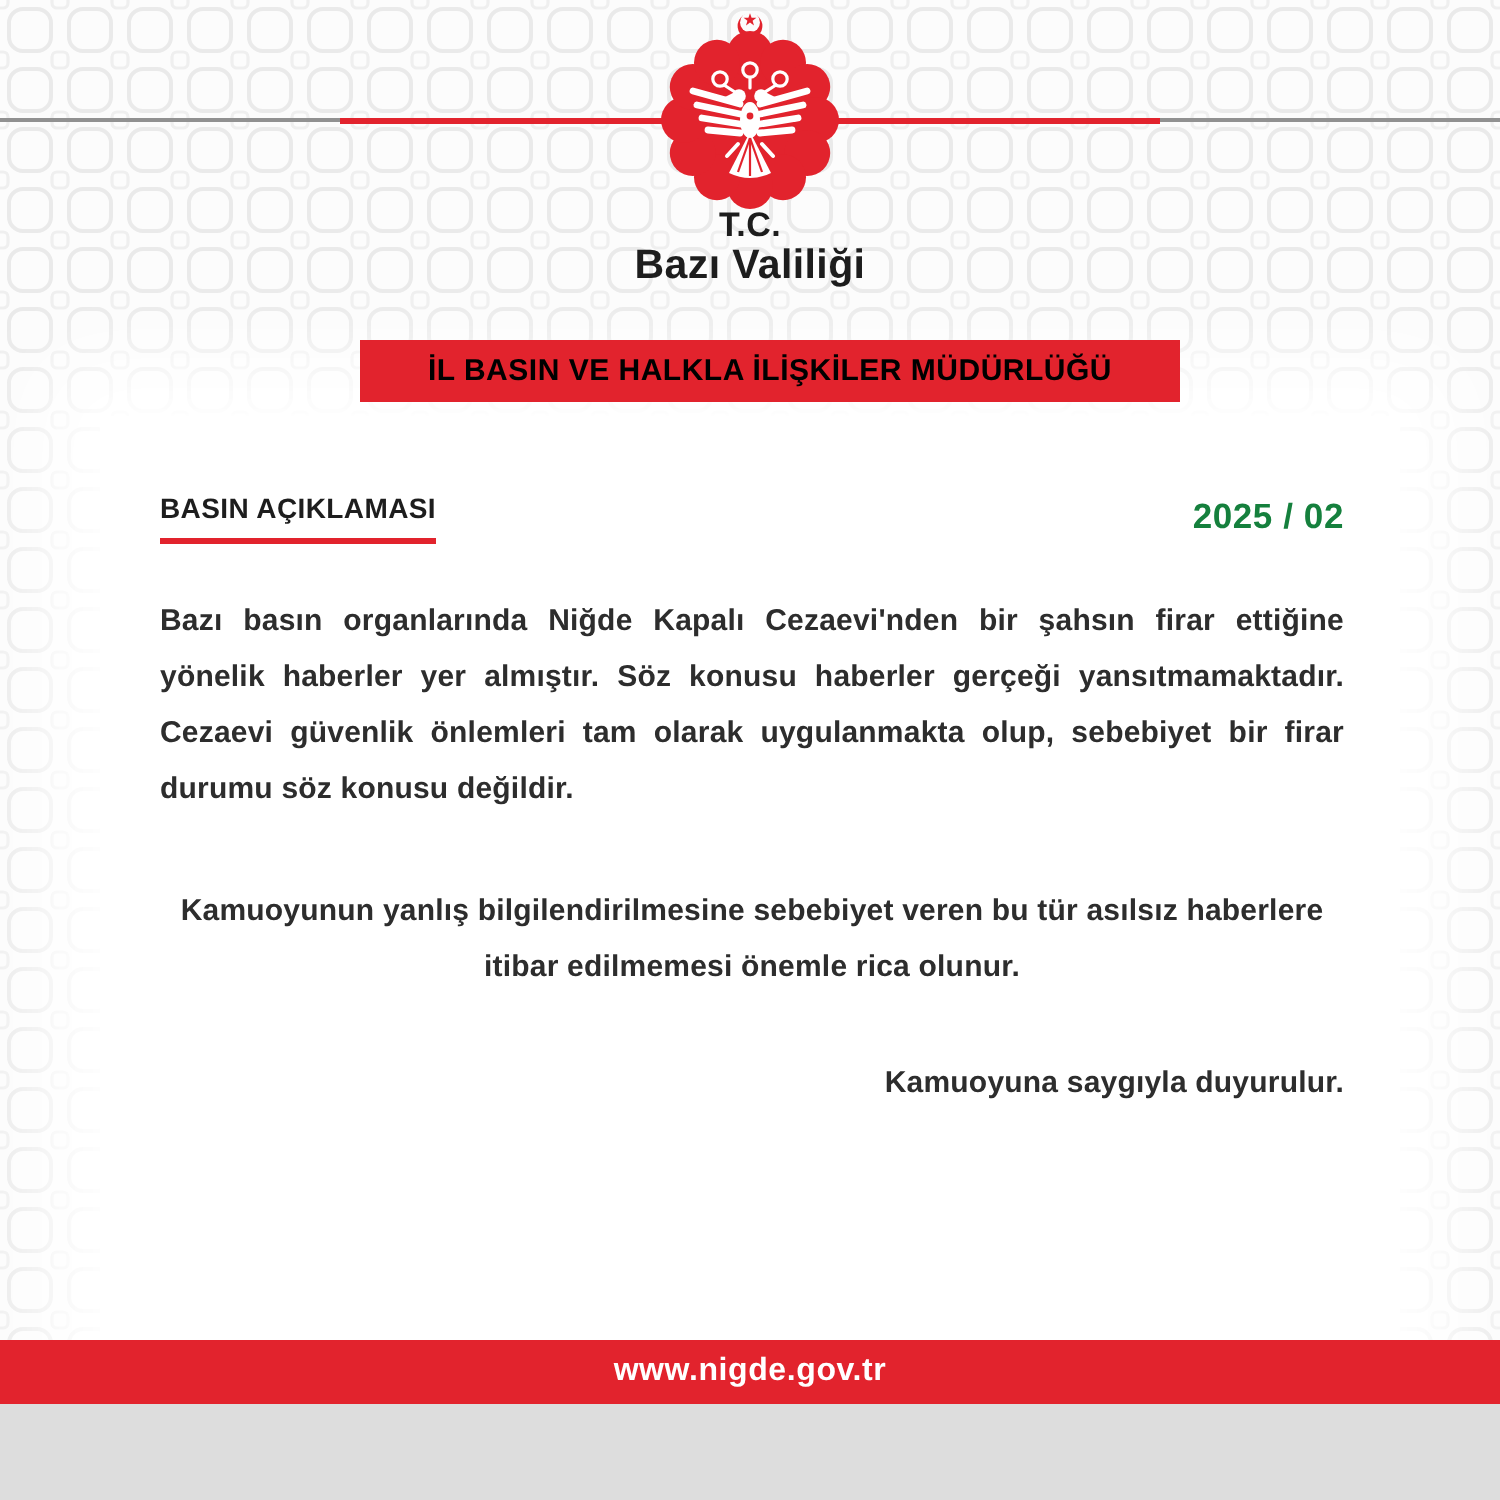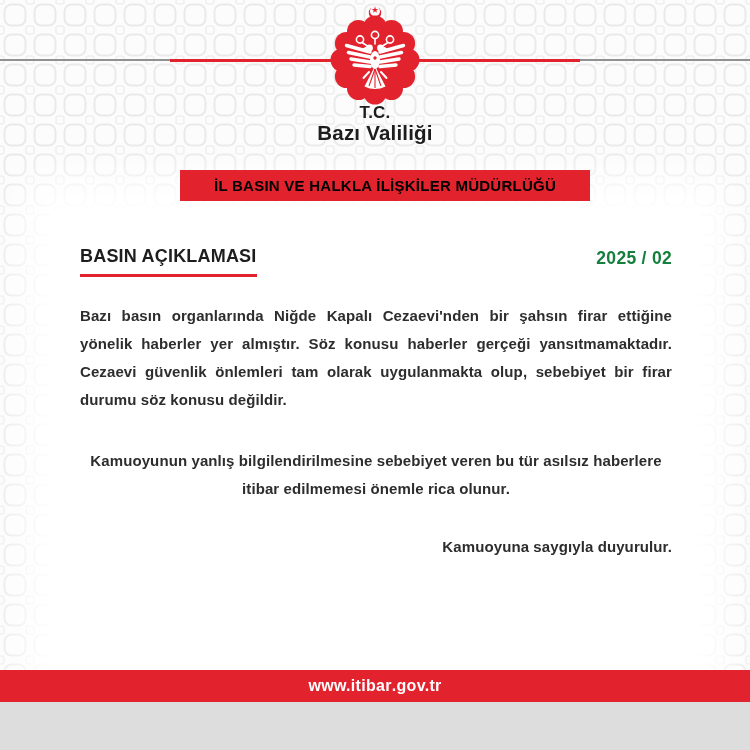--- a/index.html
+++ b/index.html
@@ -50,21 +50,21 @@
     box-shadow:0 0 42px 30px rgba(255,255,255,.96);
     z-index:1;
   }
 
   .content{
     position:absolute;left:80px;top:246px;width:592px;z-index:2;
   }
   .doc-head{display:flex;justify-content:space-between;align-items:flex-start;}
   .doc-title{
     margin:0;display:inline-block;
-    font-size:18px;font-weight:800;color:var(--heading);
+    font-size:14px;font-weight:800;color:var(--heading);
     letter-spacing:.2px;
     border-bottom:3px solid var(--red);
     padding-bottom:7px;
   }
   .doc-number{
     font-size:17.5px;font-weight:800;color:#15803d;letter-spacing:.3px;
     padding-top:2px;
   }
   .content p{
     margin:0;color:var(--body);
@@ -188,16 +188,16 @@
     <div class="doc-head">
       <h1 class="doc-title">BASIN AÇIKLAMASI</h1>
       <div class="doc-number">2025 / 02</div>
     </div>
     <p class="para-1">Bazı basın organlarında Niğde Kapalı Cezaevi'nden bir şahsın firar ettiğine yönelik haberler yer almıştır. Söz konusu haberler gerçeği yansıtmamaktadır. Cezaevi güvenlik önlemleri tam olarak uygulanmakta olup, sebebiyet bir firar durumu söz konusu değildir.</p>
     <p class="para-2">Kamuoyunun yanlış bilgilendirilmesine sebebiyet veren bu tür asılsız haberlere itibar edilmemesi önemle rica olunur.</p>
     <p class="para-3">Kamuoyuna saygıyla duyurulur.</p>
   </div>
 
   <div class="footer-bar">
-    <span><span class="site-prefix">www.</span><span class="site-name">itibar</span><span class="site-suffix">.gov.tr</span></span>
+    <span><span class="site-prefix">www.</span><span class="site-name">nigde</span><span class="site-suffix">.gov.tr</span></span>
   </div>
 
 </div>
 
 </body></html>

